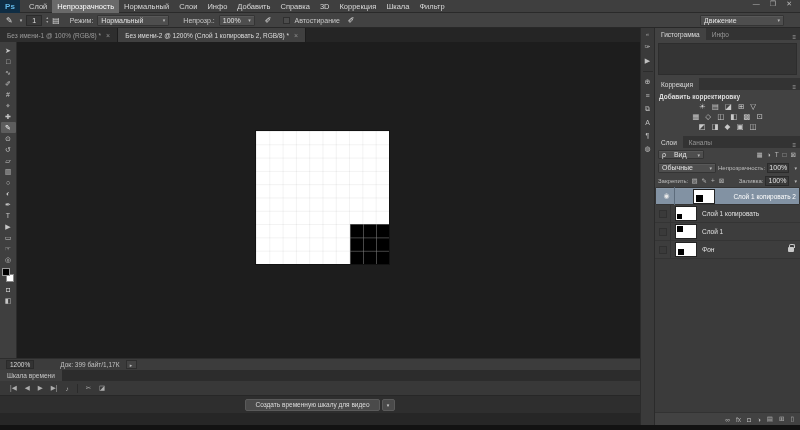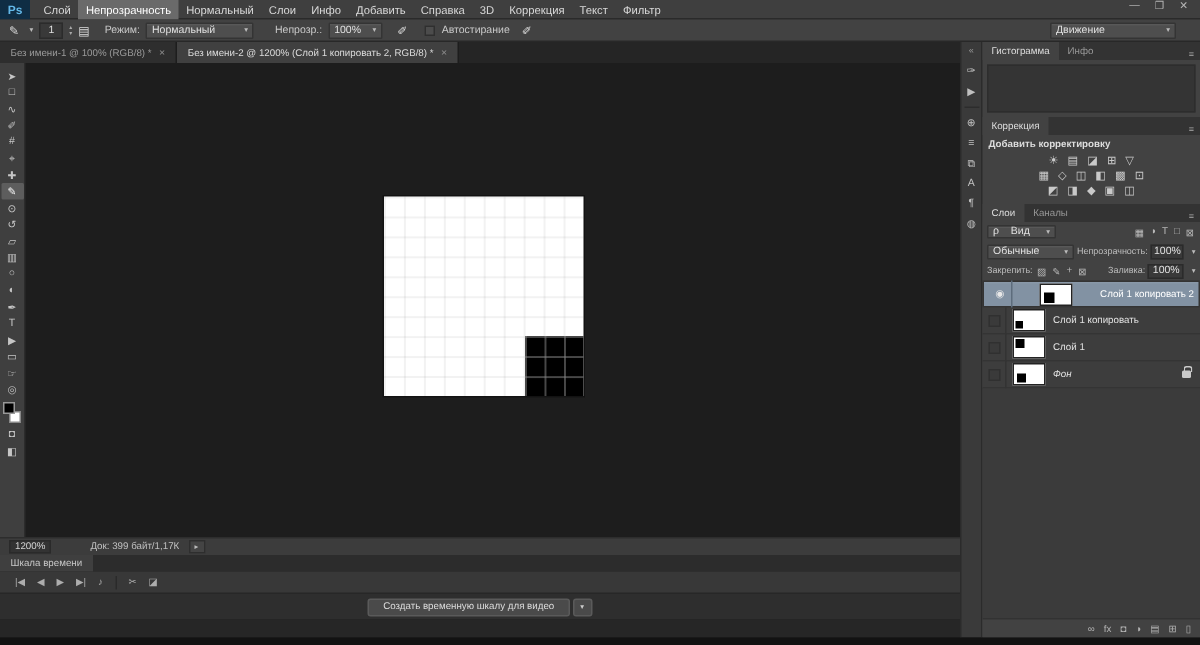--- a/index.html
+++ b/index.html
@@ -136,21 +136,21 @@
     <div class="pslogo">Ps</div>
     <span class="mi">Слой</span>
     <span class="mi active">Непрозрачность</span>
     <span class="mi">Нормальный</span>
     <span class="mi">Слои</span>
     <span class="mi">Инфо</span>
     <span class="mi">Добавить</span>
     <span class="mi">Справка</span>
     <span class="mi">3D</span>
     <span class="mi">Коррекция</span>
-    <span class="mi">Текст</span>
+    <span class="mi">Шкала</span>
     <span class="mi">Фильтр</span>
     <div class="wctl">
       <span>—</span>
       <span>❐</span>
       <span>✕</span>
     </div>
   </div>
 
   <div id="optionsbar" class="abs">
     <span class="obicon">✎</span>

